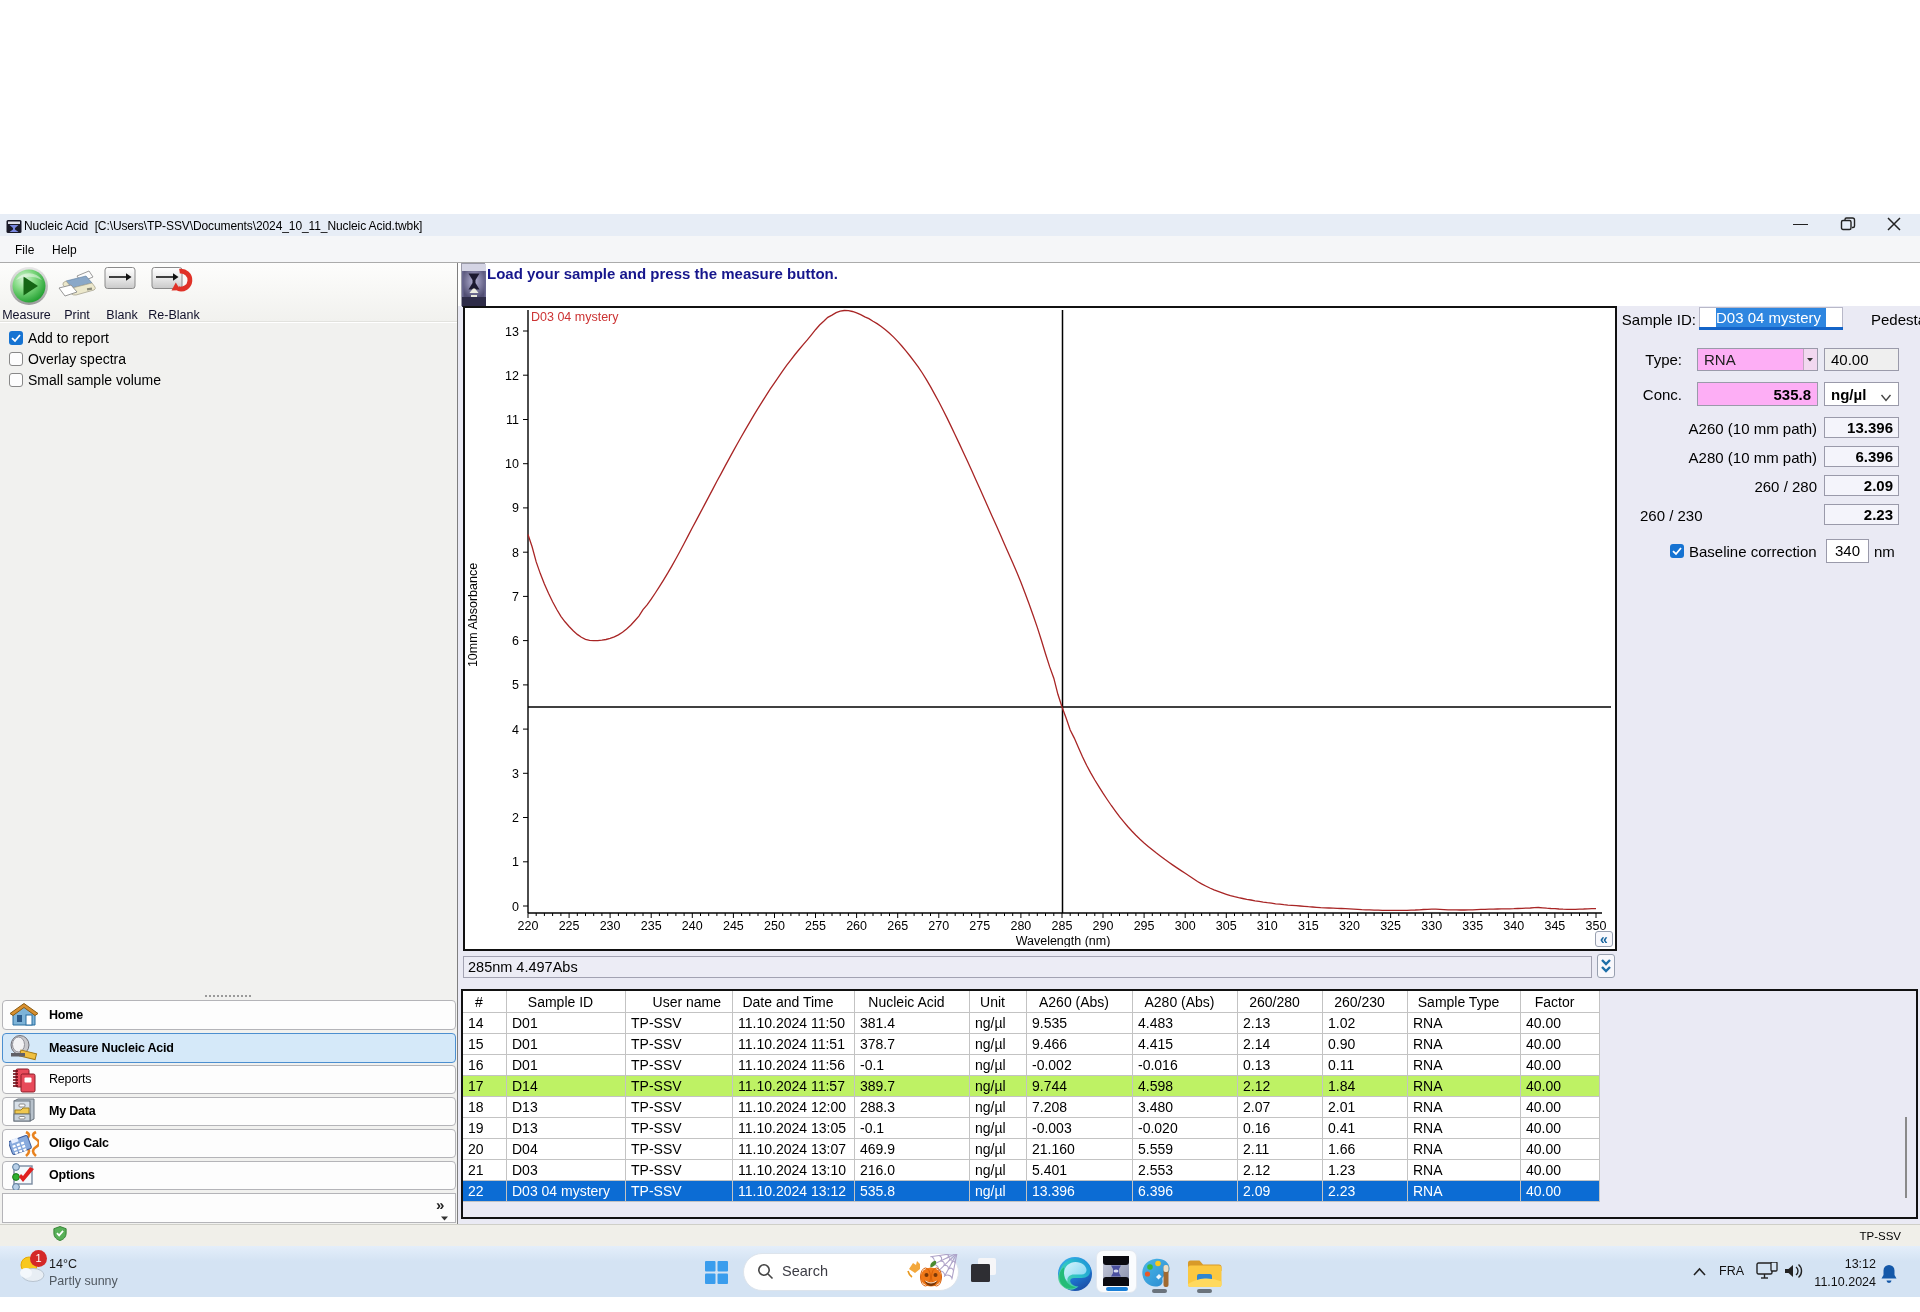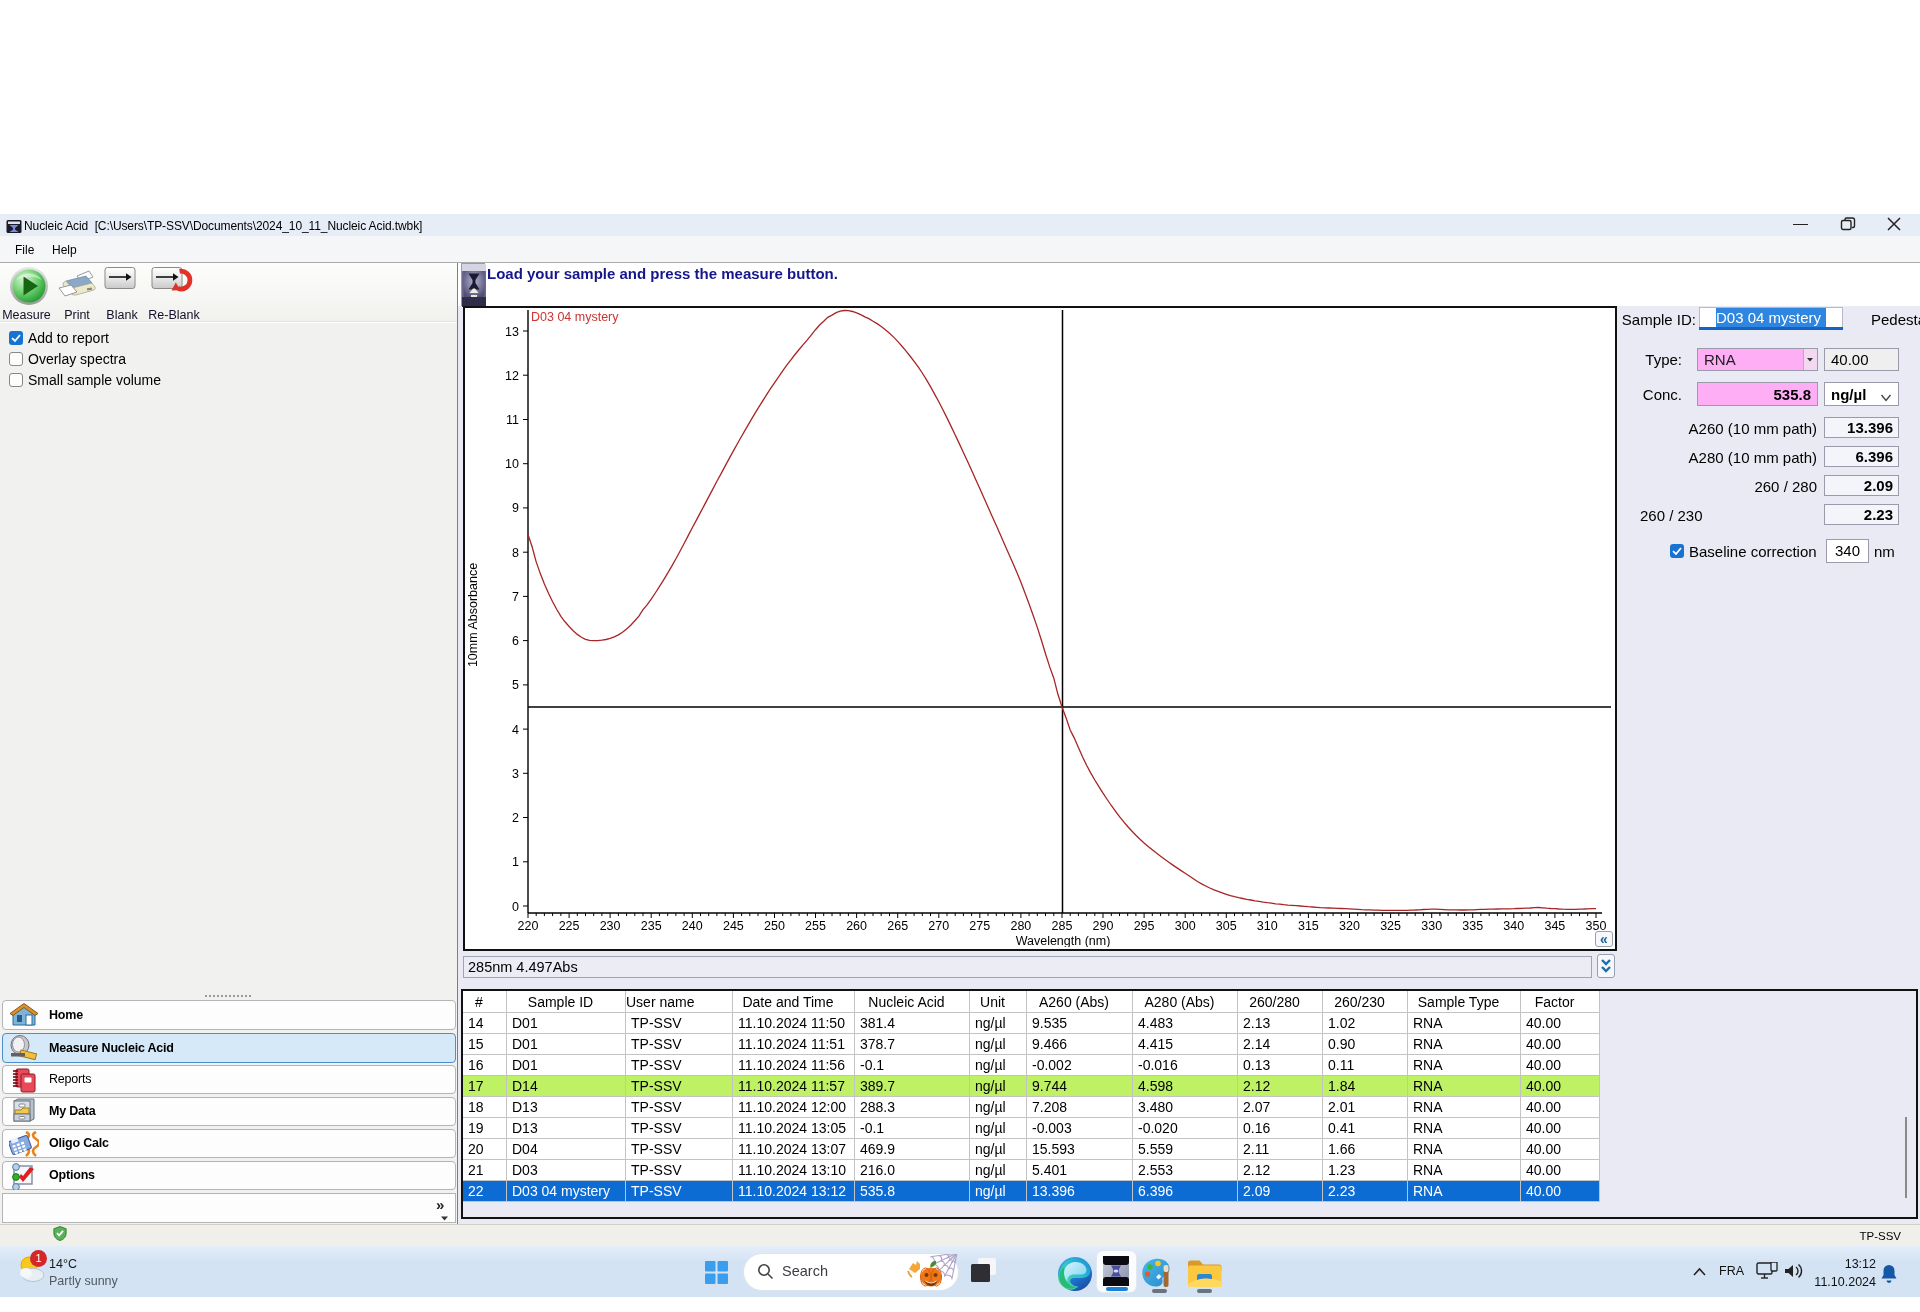--- a/index.html
+++ b/index.html
@@ -435,21 +435,21 @@
     </svg></div>
 <div style="position:absolute;left:1689px;top:543px;height:17px;line-height:17px;font-size:15px;">Baseline correction</div>
 <div style="position:absolute;left:1826px;top:539px;width:43px;height:24px;background:#fff;border:1px solid #9a9aaa;text-align:center;line-height:22px;font-size:15px;">340</div>
 <div style="position:absolute;left:1874px;top:543px;height:17px;line-height:17px;font-size:15px;">nm</div>
 <div style="position:absolute;left:461px;top:989px;width:1457px;height:230px;background:#eaeaf4;border:2px solid #111;"></div>
 <div style="position:absolute;left:463px;top:991px;width:1139px;height:226px;overflow:hidden;">
     <div style="position:absolute;left:0;top:0;width:1137px;font-size:14px;color:#000">
       <div style="display:flex;height:22px;line-height:22px;background:#fff">
         <div style="width:44px;box-sizing:border-box;border-right:1px solid #c3c3c3;border-bottom:1px solid #c3c3c3;text-align:center;padding-right:11px;overflow:hidden">#</div>
         <div style="width:119px;box-sizing:border-box;border-right:1px solid #c3c3c3;border-bottom:1px solid #c3c3c3;text-align:center;padding-right:11px;overflow:hidden">Sample ID</div>
-        <div style="width:107px;box-sizing:border-box;border-right:1px solid #c3c3c3;border-bottom:1px solid #c3c3c3;text-align:left;padding-right:11px;overflow:hidden">User name</div>
+        <div style="width:107px;box-sizing:border-box;border-right:1px solid #c3c3c3;border-bottom:1px solid #c3c3c3;text-align:right;padding-right:11px;overflow:hidden">User name</div>
         <div style="width:122px;box-sizing:border-box;border-right:1px solid #c3c3c3;border-bottom:1px solid #c3c3c3;text-align:center;padding-right:11px;overflow:hidden">Date and Time</div>
         <div style="width:115px;box-sizing:border-box;border-right:1px solid #c3c3c3;border-bottom:1px solid #c3c3c3;text-align:center;padding-right:11px;overflow:hidden">Nucleic Acid</div>
         <div style="width:57px;box-sizing:border-box;border-right:1px solid #c3c3c3;border-bottom:1px solid #c3c3c3;text-align:center;padding-right:11px;overflow:hidden">Unit</div>
         <div style="width:106px;box-sizing:border-box;border-right:1px solid #c3c3c3;border-bottom:1px solid #c3c3c3;text-align:center;padding-right:11px;overflow:hidden">A260 (Abs)</div>
         <div style="width:105px;box-sizing:border-box;border-right:1px solid #c3c3c3;border-bottom:1px solid #c3c3c3;text-align:center;padding-right:11px;overflow:hidden">A280 (Abs)</div>
         <div style="width:85px;box-sizing:border-box;border-right:1px solid #c3c3c3;border-bottom:1px solid #c3c3c3;text-align:center;padding-right:11px;overflow:hidden">260/280</div>
         <div style="width:85px;box-sizing:border-box;border-right:1px solid #c3c3c3;border-bottom:1px solid #c3c3c3;text-align:center;padding-right:11px;overflow:hidden">260/230</div>
         <div style="width:113px;box-sizing:border-box;border-right:1px solid #c3c3c3;border-bottom:1px solid #c3c3c3;text-align:center;padding-right:11px;overflow:hidden">Sample Type</div>
         <div style="width:79px;box-sizing:border-box;border-right:1px solid #c3c3c3;border-bottom:1px solid #c3c3c3;text-align:center;padding-right:11px;overflow:hidden">Factor</div>
       </div>
@@ -537,21 +537,21 @@
         <div style="width:113px;box-sizing:border-box;border-right:1px solid #c3c3c3;border-bottom:1px solid #c3c3c3;padding-left:5px;overflow:hidden">RNA</div>
         <div style="width:79px;box-sizing:border-box;border-right:1px solid #c3c3c3;border-bottom:1px solid #c3c3c3;padding-left:5px;overflow:hidden">40.00</div>
       </div>
       <div style="display:flex;height:21px;line-height:20px;background:#fff">
         <div style="width:44px;box-sizing:border-box;border-right:1px solid #c3c3c3;border-bottom:1px solid #c3c3c3;padding-left:5px;overflow:hidden">20</div>
         <div style="width:119px;box-sizing:border-box;border-right:1px solid #c3c3c3;border-bottom:1px solid #c3c3c3;padding-left:5px;overflow:hidden">D04</div>
         <div style="width:107px;box-sizing:border-box;border-right:1px solid #c3c3c3;border-bottom:1px solid #c3c3c3;padding-left:5px;overflow:hidden">TP-SSV</div>
         <div style="width:122px;box-sizing:border-box;border-right:1px solid #c3c3c3;border-bottom:1px solid #c3c3c3;padding-left:5px;overflow:hidden">11.10.2024 13:07</div>
         <div style="width:115px;box-sizing:border-box;border-right:1px solid #c3c3c3;border-bottom:1px solid #c3c3c3;padding-left:5px;overflow:hidden">469.9</div>
         <div style="width:57px;box-sizing:border-box;border-right:1px solid #c3c3c3;border-bottom:1px solid #c3c3c3;padding-left:5px;overflow:hidden">ng/µl</div>
-        <div style="width:106px;box-sizing:border-box;border-right:1px solid #c3c3c3;border-bottom:1px solid #c3c3c3;padding-left:5px;overflow:hidden">15.593</div>
+        <div style="width:106px;box-sizing:border-box;border-right:1px solid #c3c3c3;border-bottom:1px solid #c3c3c3;padding-left:5px;overflow:hidden">21.160</div>
         <div style="width:105px;box-sizing:border-box;border-right:1px solid #c3c3c3;border-bottom:1px solid #c3c3c3;padding-left:5px;overflow:hidden">5.559</div>
         <div style="width:85px;box-sizing:border-box;border-right:1px solid #c3c3c3;border-bottom:1px solid #c3c3c3;padding-left:5px;overflow:hidden">2.11</div>
         <div style="width:85px;box-sizing:border-box;border-right:1px solid #c3c3c3;border-bottom:1px solid #c3c3c3;padding-left:5px;overflow:hidden">1.66</div>
         <div style="width:113px;box-sizing:border-box;border-right:1px solid #c3c3c3;border-bottom:1px solid #c3c3c3;padding-left:5px;overflow:hidden">RNA</div>
         <div style="width:79px;box-sizing:border-box;border-right:1px solid #c3c3c3;border-bottom:1px solid #c3c3c3;padding-left:5px;overflow:hidden">40.00</div>
       </div>
       <div style="display:flex;height:21px;line-height:20px;background:#fff">
         <div style="width:44px;box-sizing:border-box;border-right:1px solid #c3c3c3;border-bottom:1px solid #c3c3c3;padding-left:5px;overflow:hidden">21</div>
         <div style="width:119px;box-sizing:border-box;border-right:1px solid #c3c3c3;border-bottom:1px solid #c3c3c3;padding-left:5px;overflow:hidden">D03</div>
         <div style="width:107px;box-sizing:border-box;border-right:1px solid #c3c3c3;border-bottom:1px solid #c3c3c3;padding-left:5px;overflow:hidden">TP-SSV</div>

